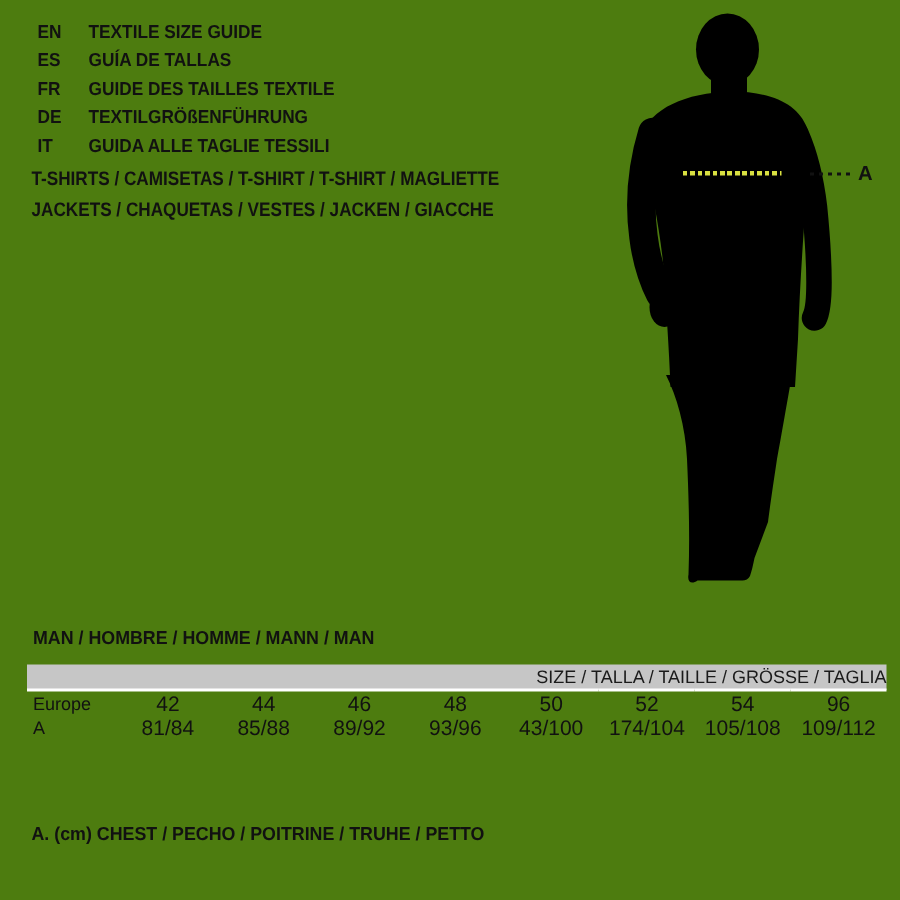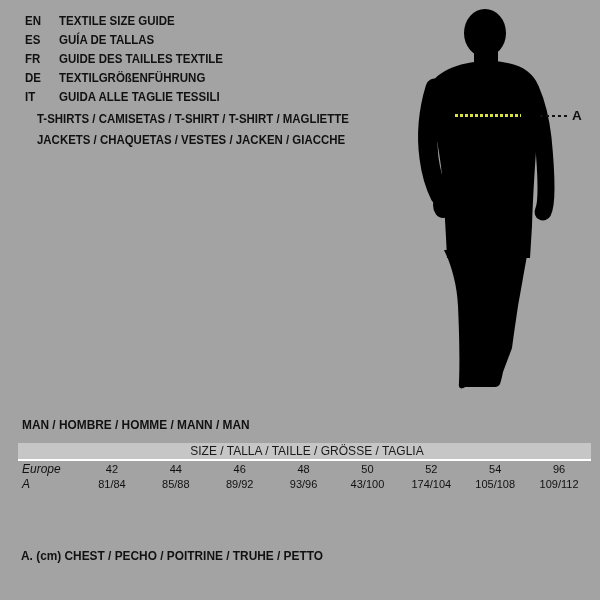--- a/index.html
+++ b/index.html
@@ -4,56 +4,56 @@
 <style>
   * { margin:0; padding:0; box-sizing:border-box; }
   html,body { width:600px; height:600px; }
   body {
     font-family:"Liberation Sans", sans-serif;
     background:#fff;
     position:relative;
     overflow:hidden;
     color:#111;
   }
-  .canvas { position:absolute; inset:0; width:600px; height:600px; background:#a3a3a3;padding-left:44px; }
+  .canvas { position:absolute; inset:0; width:600px; height:600px; background:#4d7c0f;padding-left:44px; }
 
   
   .lang-list { position:absolute; left:25px; top:12px; }
   .lang-row { display:flex; line-height:19px; height:19px;
               font-size:12.5px; font-weight:700; letter-spacing:0;
               transform:scaleX(.92); transform-origin:0 0; white-space:nowrap; }
   .lang-code { width:37px; flex:0 0 37px; }
 
   
-  .categories { position:absolute; left:21px; top:109px;margin-left:16px; }
+  .categories { position:absolute; left:21px; top:109px; }
   .cat-line { font-size:13px; font-weight:700; line-height:20.5px; white-space:nowrap;
               transform:scaleX(.88); transform-origin:0 0; }
 
   
   .figure-wrap { position:absolute; left:402px; top:6px; width:200px; height:390px; }
   .figure-wrap svg { position:absolute; left:0; top:0; }
   .chest-line { position:absolute; left:53px; top:108px; width:66px; height:3px;
                 background:repeating-linear-gradient(90deg, var(--measure-color,#d9e041) 0 3px, transparent 3px 5px); }
   .callout-line { position:absolute; left:138px; top:109px; width:27px; height:2px;
                   background:repeating-linear-gradient(90deg, #111 0 3px, transparent 3px 6px); }
   .a-label { position:absolute; left:170px; top:102px; font-size:13.5px; font-weight:700; }
 
   
   .section-title { position:absolute; left:22px; top:418px; font-size:12.5px; font-weight:700;
                    transform:scaleX(.95); transform-origin:0 0; white-space:nowrap; }
 
   
   table.size-table { position:absolute; left:18px; top:443px; width:573px;
                      border-collapse:collapse; table-layout:fixed; }
-  table.size-table td { font-size:11px; height:16px; text-align:center;
+  table.size-table td { font-size:14px; height:16px; text-align:center;
                         vertical-align:middle; padding:0; white-space:nowrap; }
-  table.size-table td.head { background:var(--header-bg,#c6c6c6); text-align:center;
+  table.size-table td.head { background:var(--header-bg,#c6c6c6); text-align:right;
                              font-size:12px; height:17px; padding-left:5px;
                              border-bottom:2px solid #fff; color:#1a1a1a; }
-  table.size-table td.lbl { text-align:left; padding-left:4px; font-size:12px;font-style:italic; }
+  table.size-table td.lbl { text-align:left; padding-left:4px; font-size:12px; }
   table.size-table tr.striped td { background:var(--stripe-bg,#efefef); }
   col.c-lbl { width:62px; }
 
   
   .footnote { position:absolute; left:21px; top:549px; font-size:12.5px; font-weight:700;
               transform:scaleX(.95); transform-origin:0 0; white-space:nowrap; }
 </style>
 </head>
 <body>
 

